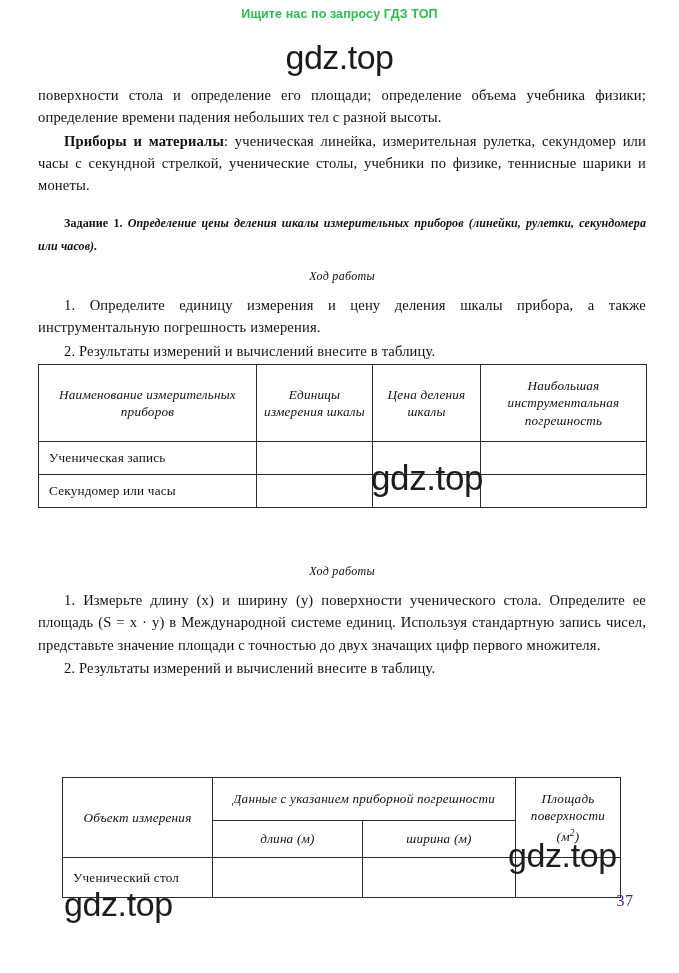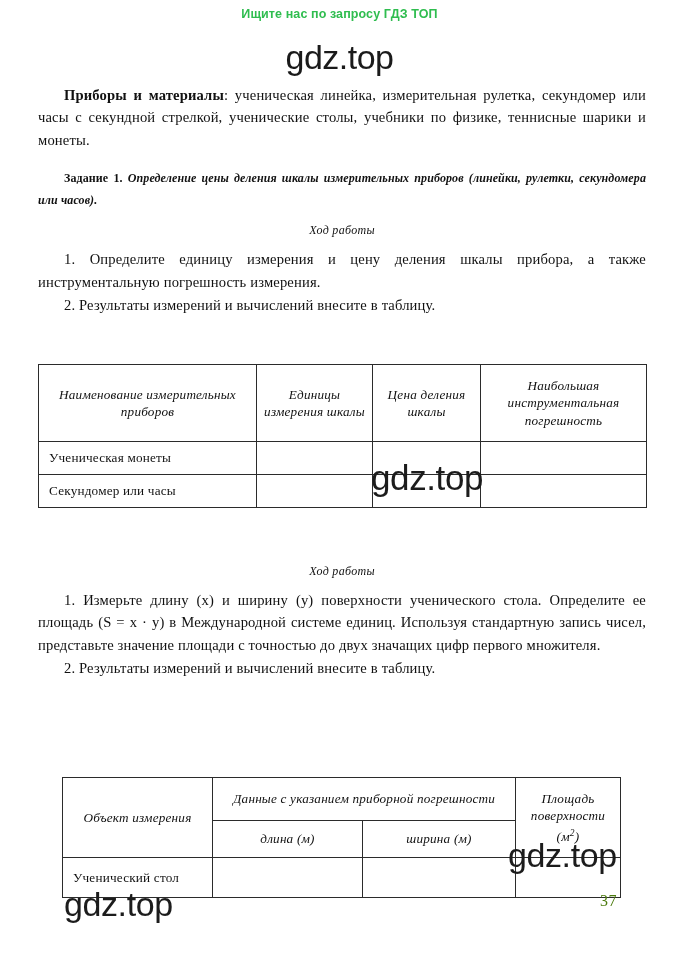--- a/index.html
+++ b/index.html
@@ -177,24 +177,24 @@
     font-size: 34px;
     letter-spacing: -0.4px;
   }
 
   
   .page-number {
     position: absolute;
     top: 892px;
     left: 600px;
     width: 50px;
-    text-align: left;
+    text-align: center;
     font-size: 16px;
     letter-spacing: .5px;
-    color: #4d7c0f;
+    color: #4c1d95;
   }
   .footer-links {
     position: absolute;
     top: 988px;
     left: 0;
     width: 679px;
     text-align: right;
     font-family: "Liberation Sans", "DejaVu Sans", sans-serif;
     font-size: 12px;
     font-weight: 600;
@@ -208,20 +208,21 @@
 <body>
 
 <div class="page">
 
   <div class="promo-header">Ищите нас по запросу ГДЗ ТОП</div>
 
   <div class="brand-title">gdz.top</div>
 
   <div class="content">
 
+    <p class="para hang">поверхности стола и определение его площади; определение объема учебника физики; определение времени падения небольших тел с разной высоты.</p>
 
     <p class="para indent">
       <span class="it bd">Приборы и материалы</span><span>: ученическая линейка, измерительная рулетка, секундомер или часы с секундной стрелкой, ученические столы, учебники по физике, теннисные шарики и монеты.</span>
     </p>
 
     <p class="task-heading">
       <span class="bd">Задание 1.</span>
       <span class="bdit">Определение цены деления шкалы измерительных приборов (линейки, рулетки, секундомера или часов).</span>
     </p>
 
@@ -243,21 +244,21 @@
     <thead>
       <tr>
         <th>Наименование измерительных приборов</th>
         <th>Единицы измерения шкалы</th>
         <th>Цена деления шкалы</th>
         <th>Наибольшая инструментальная погрешность</th>
       </tr>
     </thead>
     <tbody>
       <tr>
-        <td class="rowlabel">Ученическая монеты</td>
+        <td class="rowlabel">Ученическая запись</td>
         <td class="blank"></td>
         <td class="blank"></td>
         <td class="blank"></td>
       </tr>
       <tr>
         <td class="rowlabel">Секундомер или часы</td>
         <td class="blank"></td>
         <td class="blank"></td>
         <td class="blank"></td>
       </tr>

